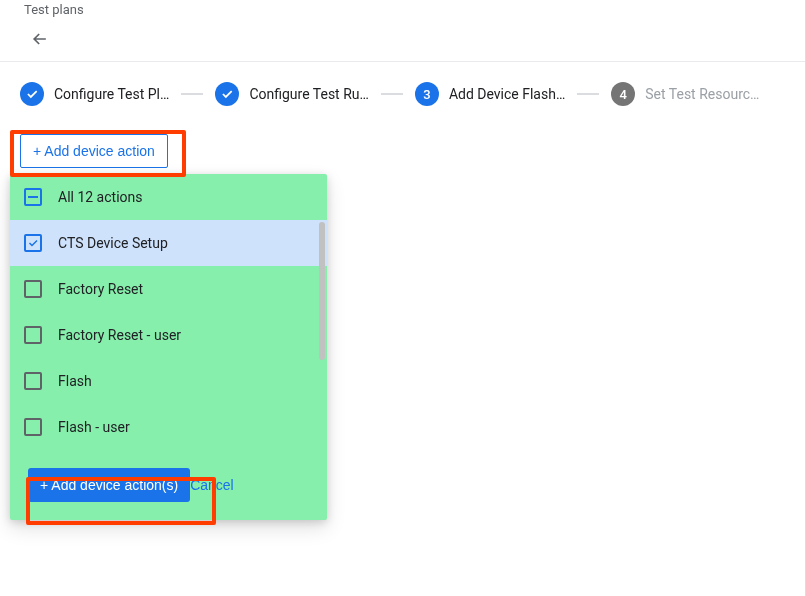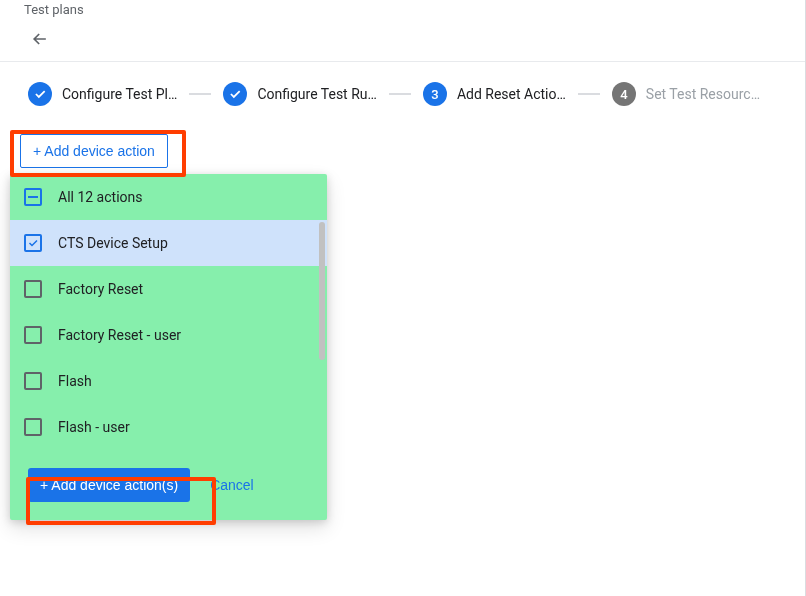--- a/index.html
+++ b/index.html
@@ -45,21 +45,20 @@
       color: #202124;
     }
     .divider {
       height: 1px; background: #e8eaed; width: 100%;
     }
     .stepper {
       display: flex;
       align-items: center;
       padding: 20px 12px 8px 20px;
       gap: 12px;
-      margin-left: 8px;
     }
     .step {
       display: flex;
       align-items: center;
       gap: 10px;
       min-width: 0;
     }
     .step-circle {
       width: 24px; height: 24px;
       border-radius: 50%;
@@ -153,21 +152,20 @@
     .scroll-indicator {
       position: absolute;
       top: 48px; right: 2px;
       width: 6px; height: 138px;
       background: #c1c1c1;
       border-radius: 3px;
     }
     .panel-footer {
       display: flex;
       align-items: center;
-      gap: 20px;
       padding: 18px 18px;
     }
     .primary-btn {
       background: #1a73e8;
       color: #fff;
       border: none;
       font-size: 14px;
       padding: 9px 12px;
       border-radius: 3px;
       cursor: pointer;
@@ -212,21 +210,21 @@
     <div class="step-circle done">
       <svg viewBox="0 0 24 24" fill="none" stroke="#fff" stroke-width="3">
           <path d="M5 12l5 5L20 7"></path>
         </svg>
     </div>
     <div class="step-label">Configure Test Ru…</div>
   </div>
   <div class="step-connector"></div>
   <div class="step">
     <div class="step-circle active">3</div>
-    <div class="step-label">Add Reset Actio…</div>
+    <div class="step-label">Add Device Flash…</div>
   </div>
   <div class="step-connector"></div>
   <div class="step">
     <div class="step-circle upcoming">4</div>
     <div class="step-label upcoming">Set Test Resourc…</div>
   </div>
 </div>
 
 <div class="main-area">
   <button class="add-trigger-btn">+ Add device action</button>

